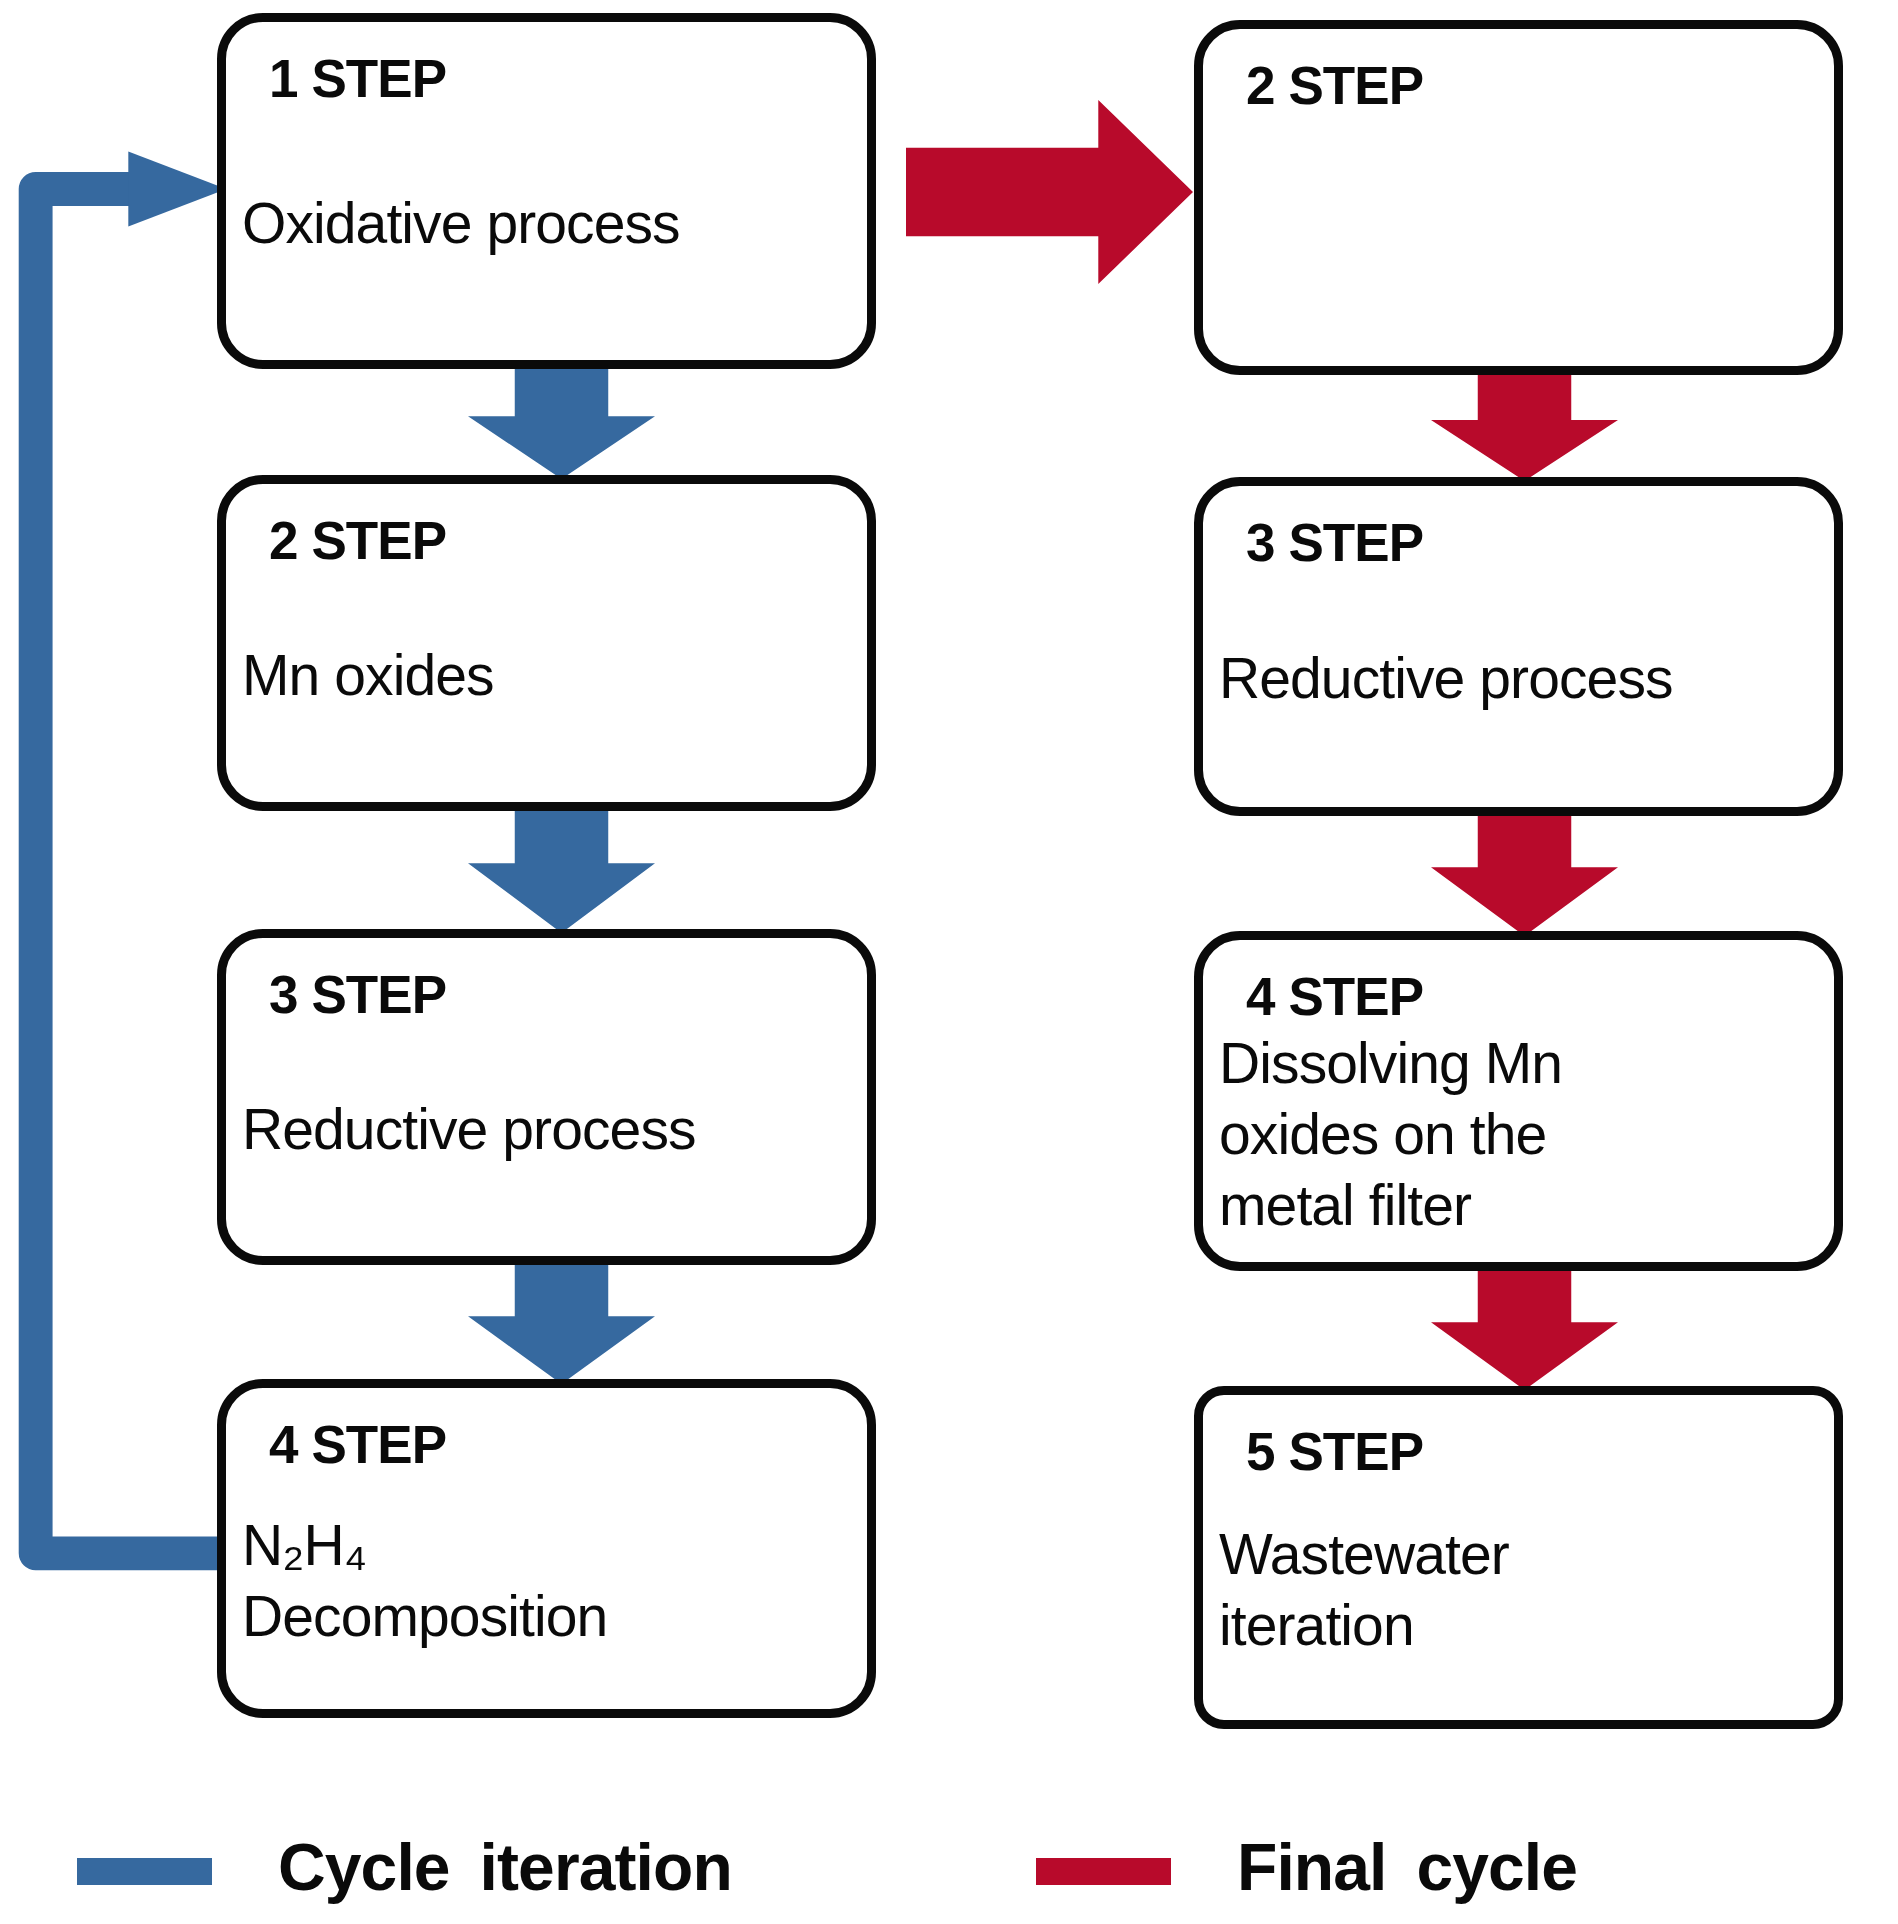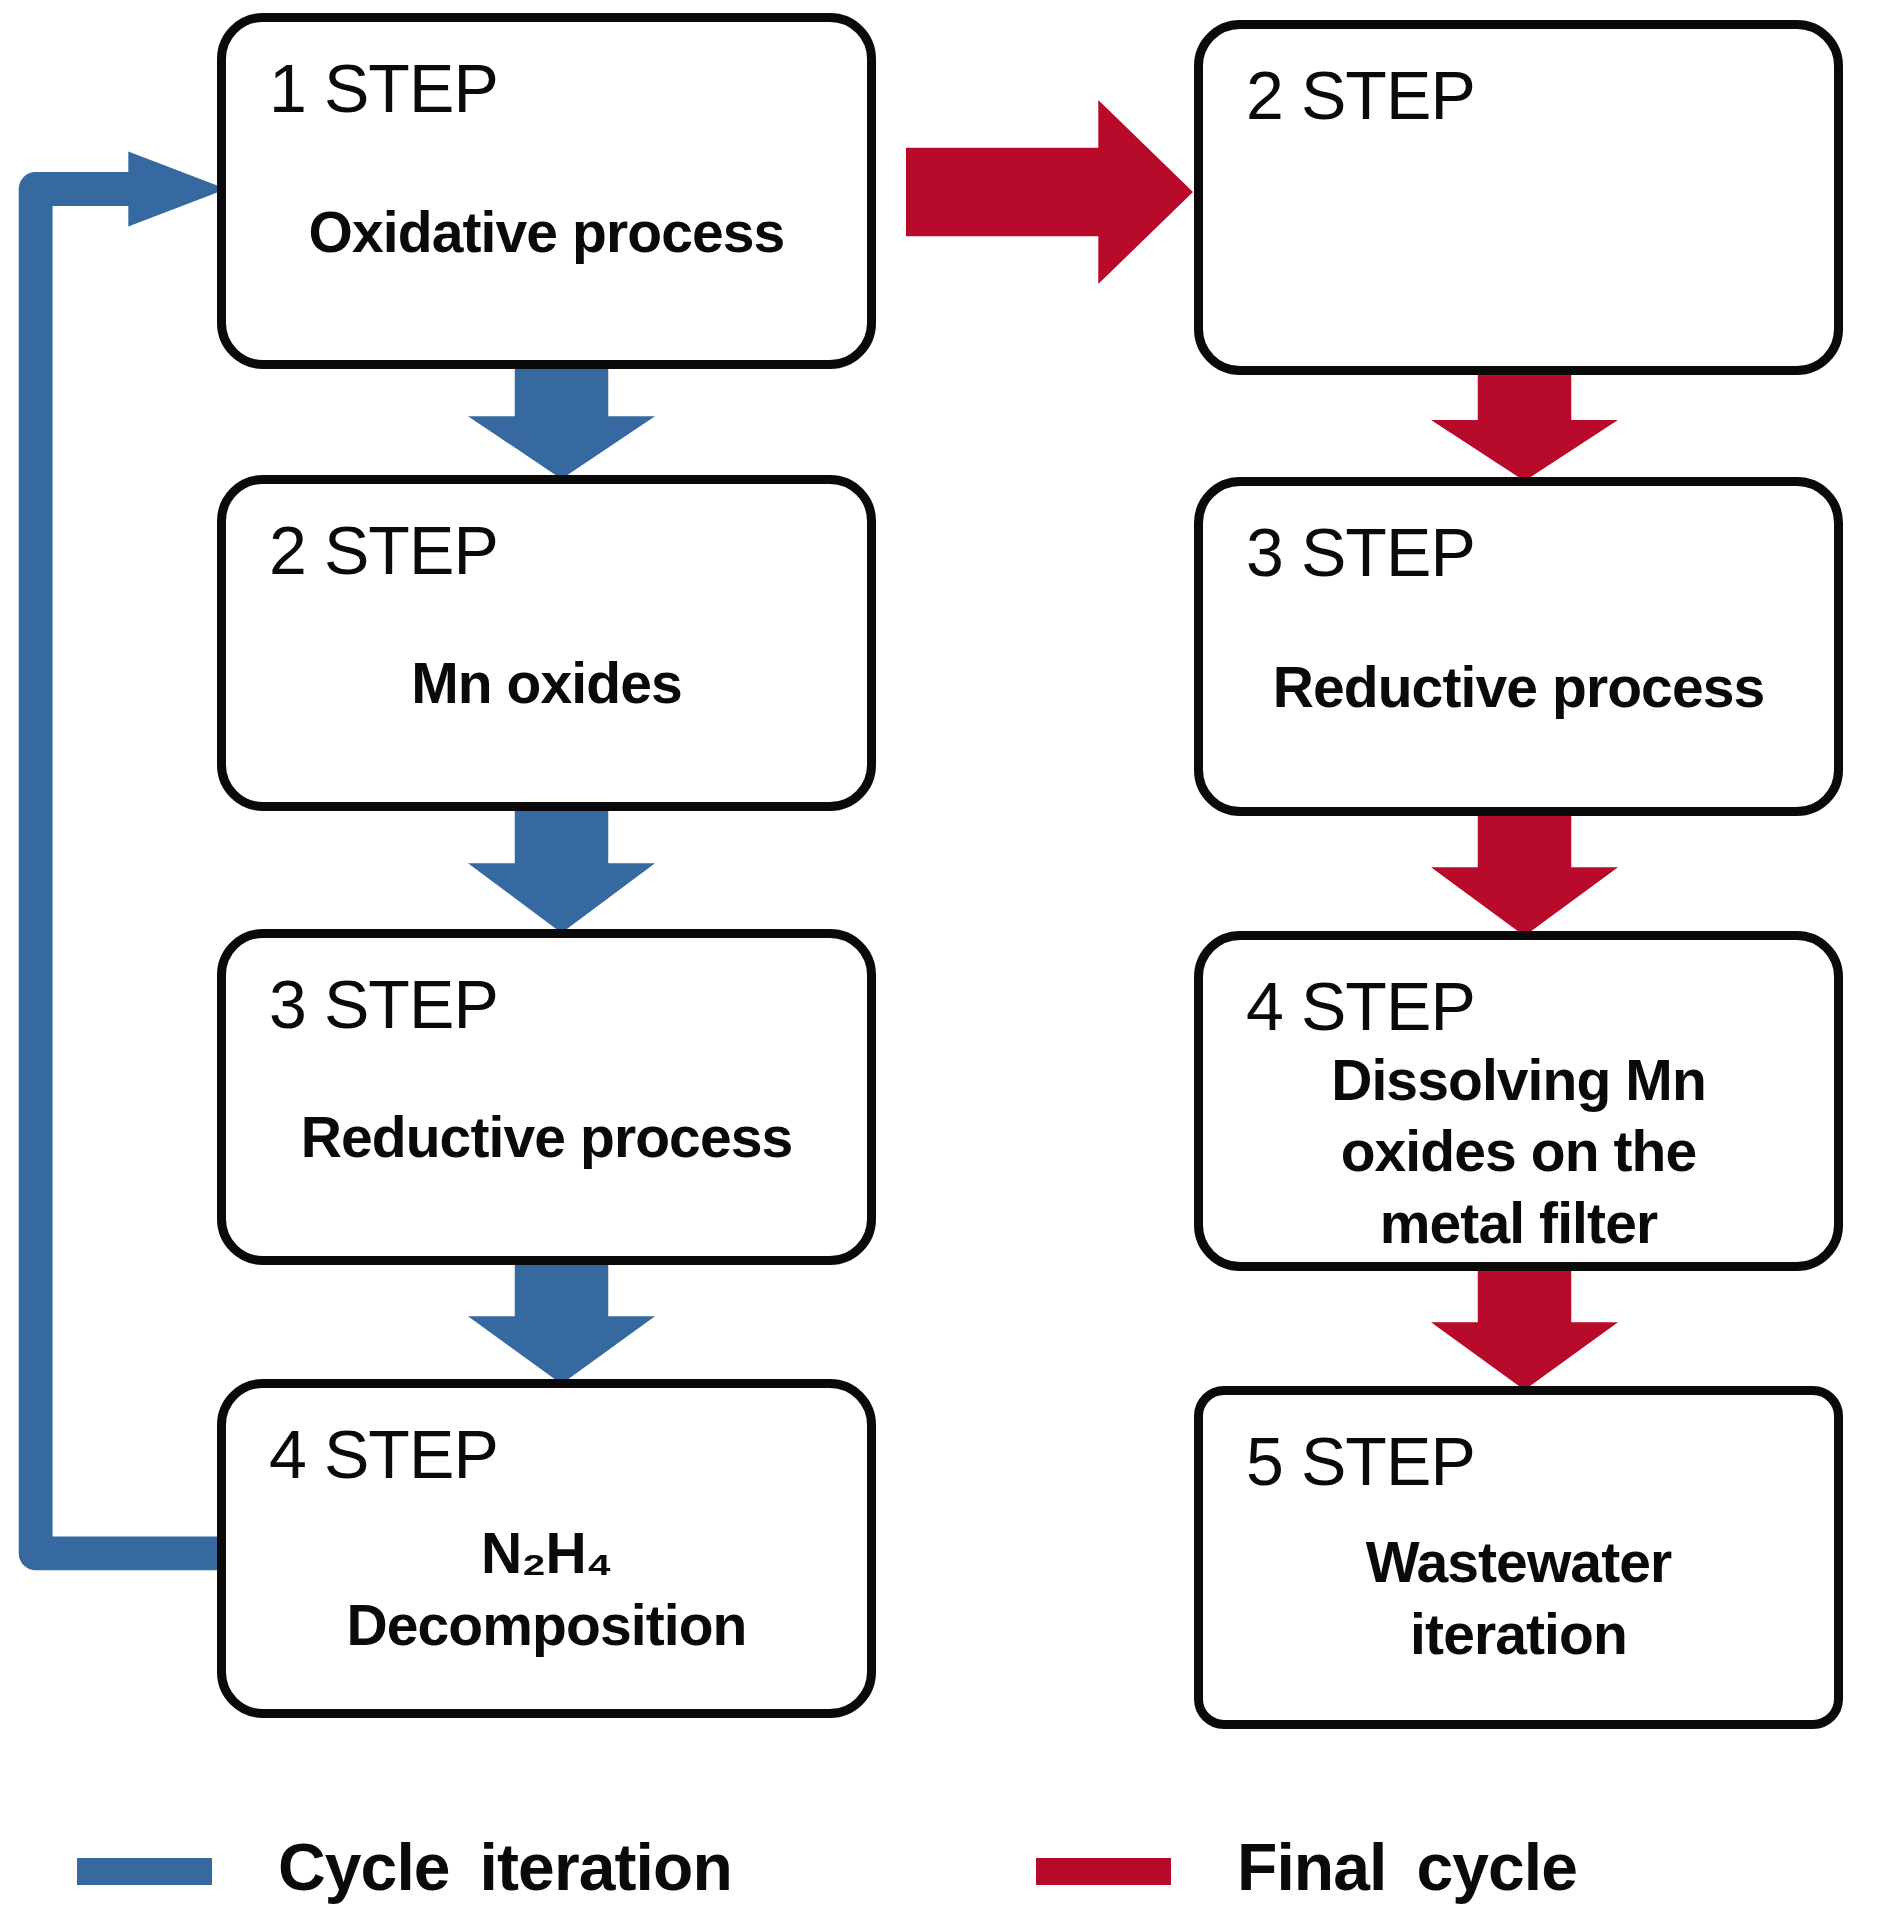--- a/index.html
+++ b/index.html
@@ -24,28 +24,27 @@
     position:absolute;z-index:2;
     background:#ffffff;
     border:9.8px solid #0a0a0a;
     border-radius:46px;
     box-sizing:border-box;
     display:flex;flex-direction:column;
     padding:27px 16px 23px 16px;
     color:#0a0a0a;
   }
   .box-label{
-    font-size:68px;font-weight:400;
+    font-size:53px;font-weight:700;
     padding-left:27px;letter-spacing:-0.9px;
     line-height:1.15;
   }
   .box-body{
     flex:1;display:flex;flex-direction:column;justify-content:center;
-    text-align:center;
-    font-size:57px;font-weight:700;letter-spacing:-0.9px;
+    font-size:57px;font-weight:400;letter-spacing:-0.9px;
     line-height:1.25;
     white-space:pre-line;
   }
   .legend-item{
     position:absolute;z-index:2;
     display:flex;align-items:center;
   }
   .legend-swatch{
     display:inline-block;width:135px;height:27px;margin-top:9px;
   }

